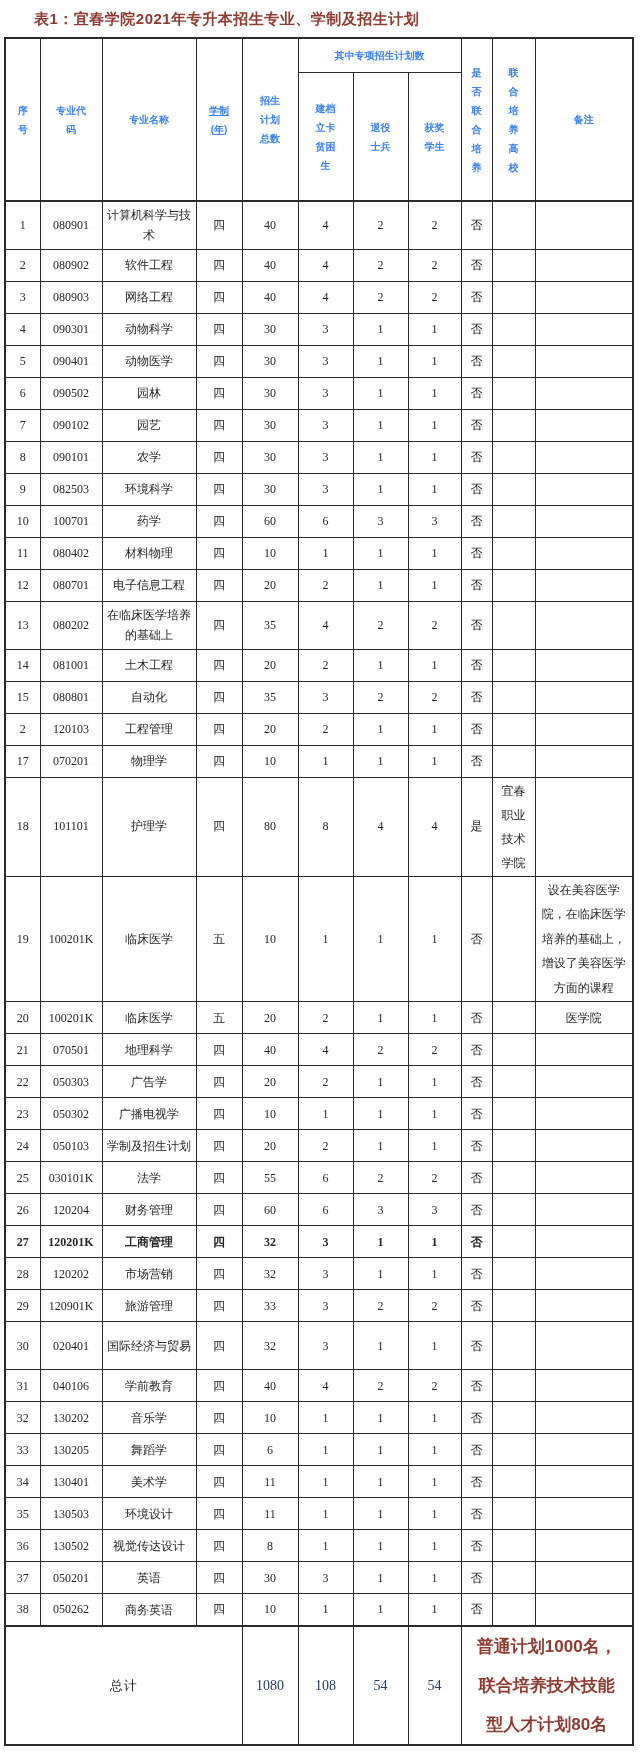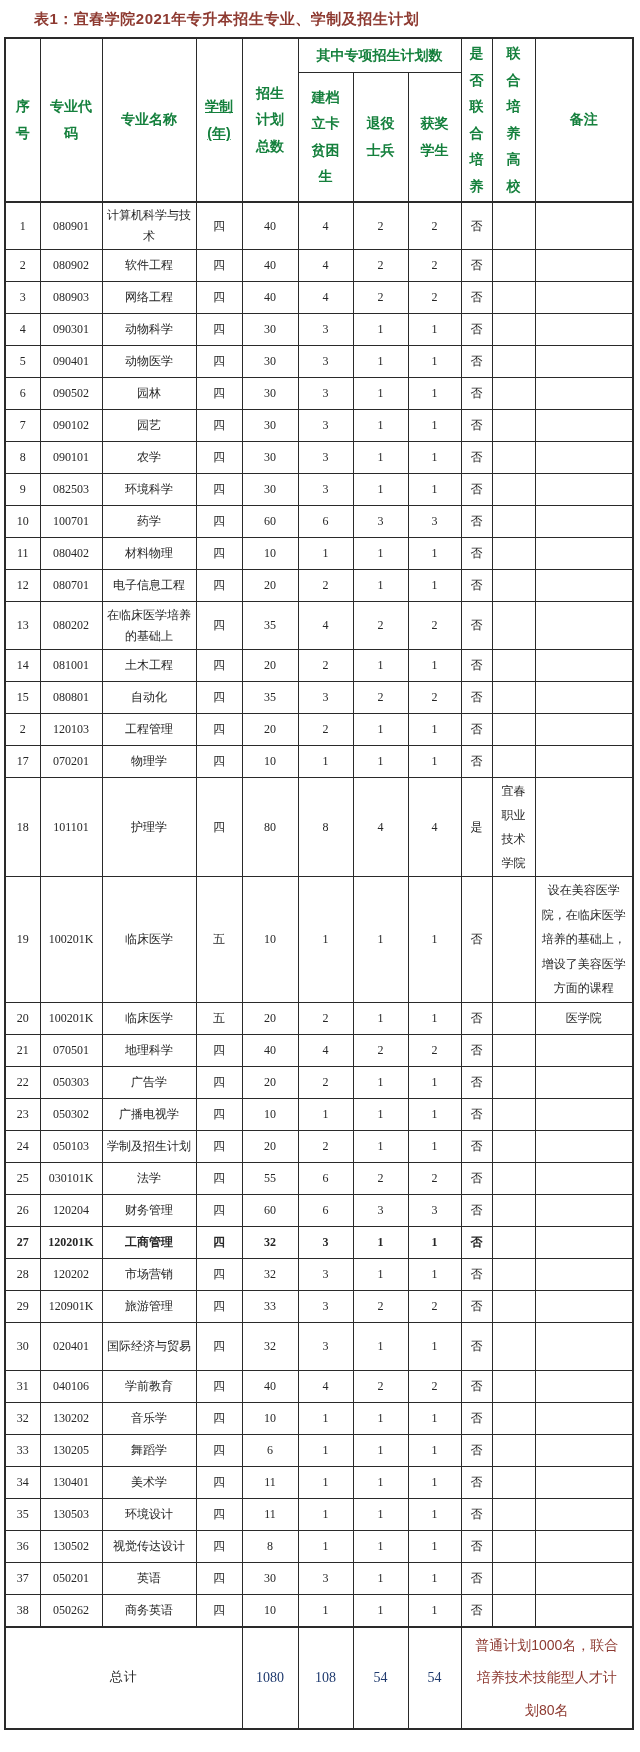--- a/index.html
+++ b/index.html
@@ -35,22 +35,22 @@
     vertical-align:middle;
     padding:1px 2px;
     font-size:12px;
     line-height:1.55;
     overflow:hidden;
     word-break:break-all;
   }
   thead th{
     font-family:"Liberation Sans","DejaVu Sans",sans-serif;
     font-weight:bold;
-    font-size:14px;
-    color:#15803d;
+    font-size:10px;
+    color:#3b82f6;
   }
   thead tr.h-top th{height:31px;}
   thead tr.h-bottom th{height:125px;}
   thead{border-bottom:2px solid var(--c-border);}
   tfoot{border-top:2px solid var(--c-border);}
   
   .w1{display:inline-block;max-width:1.15em;word-break:break-all;line-height:1.9;}
   .w2{display:inline-block;max-width:2.3em;word-break:break-all;line-height:1.9;}
   .w3{display:inline-block;max-width:3.3em;word-break:break-all;line-height:1.9;}
   .line{display:block;line-height:1.9;text-decoration:underline;}
@@ -59,22 +59,22 @@
   td.c-remark{line-height:2.05;font-size:12px;}
   tfoot td{height:98px;}
   tfoot .t-label{font-size:13px;letter-spacing:1px;}
   tfoot .t-num{
     color:var(--c-total);
     font-size:14px;
   }
   tfoot .t-remark{
     color:var(--c-title);
     font-family:"Liberation Sans","DejaVu Sans",sans-serif;
-    font-weight:normal;
-    font-size:14px;
+    font-weight:bold;
+    font-size:17px;
     line-height:2.3;
     text-align:center;
     padding:0 10px;
   }
 </style>
 </head>
 <body>
 
 <div class="page">
   <div class="title">表1：宜春学院2021年专升本招生专业、学制及招生计划</div>

